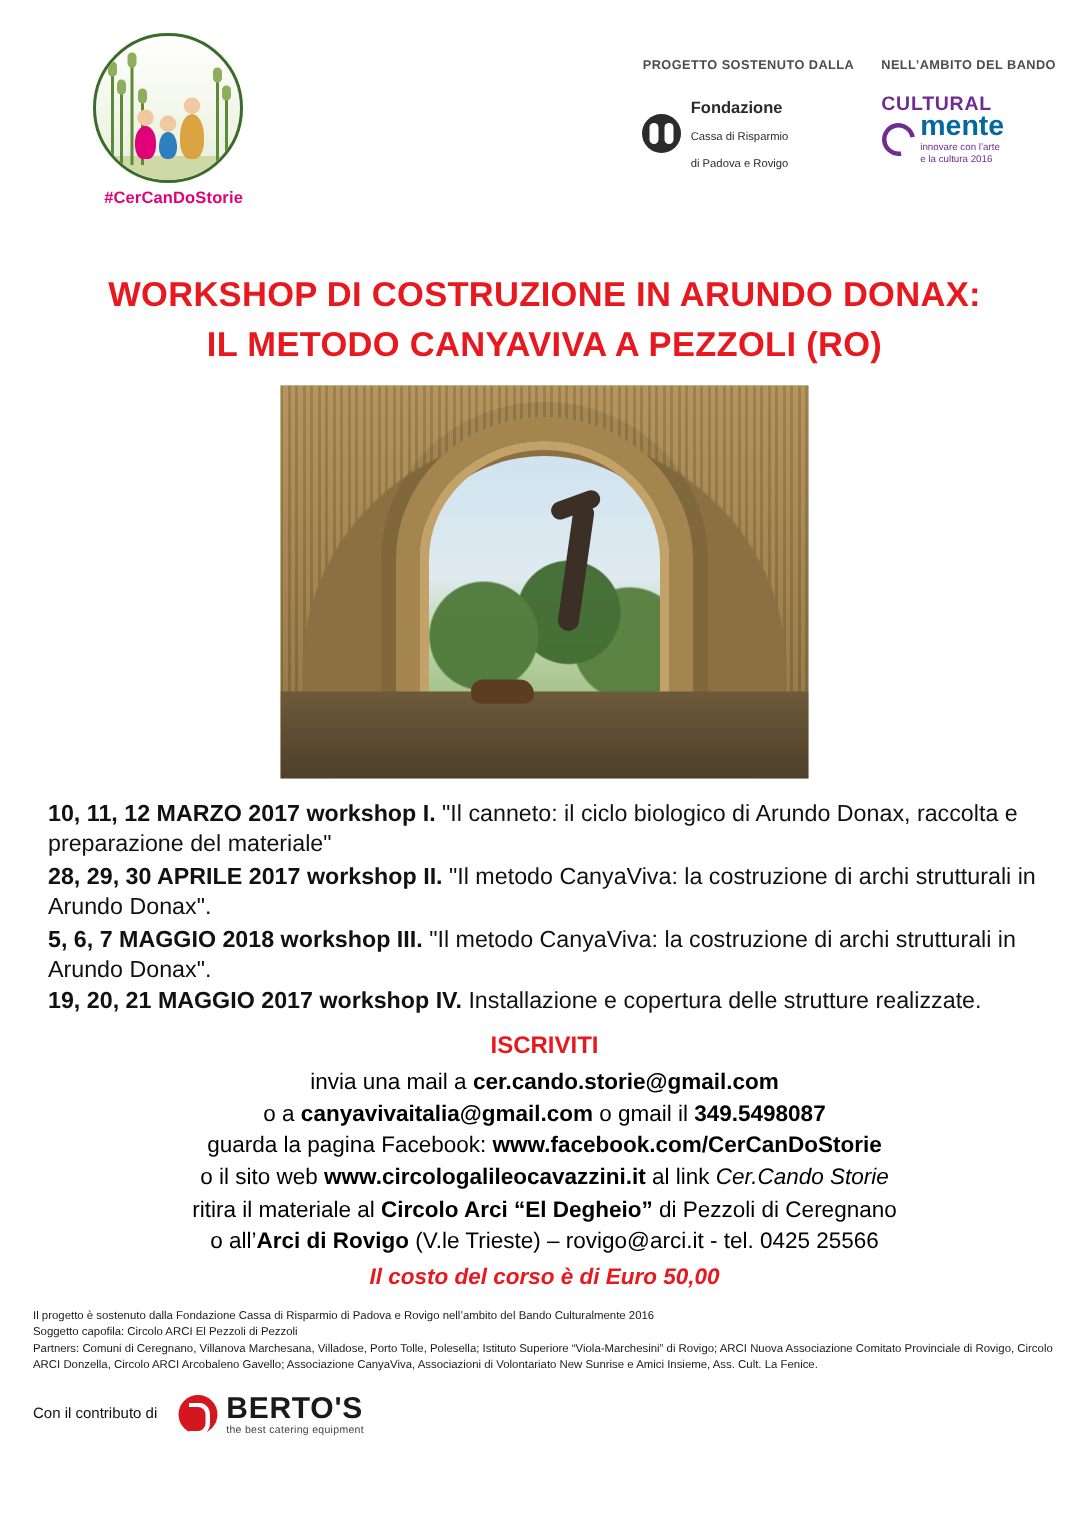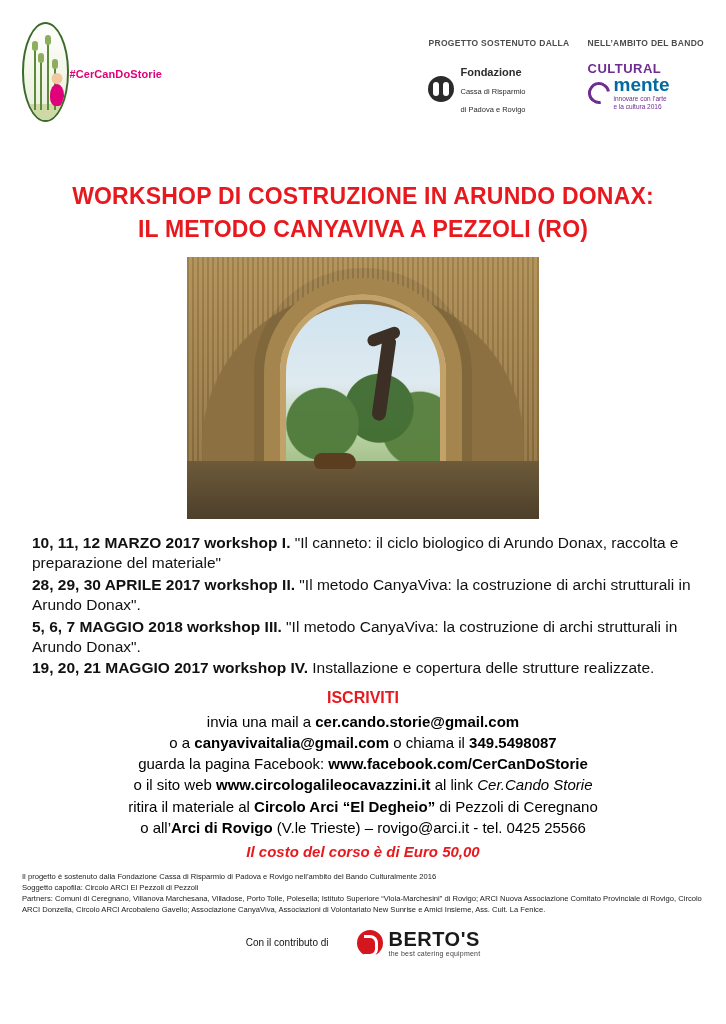--- a/index.html
+++ b/index.html
@@ -27,21 +27,22 @@
   .header {
     display: flex;
     align-items: flex-start;
     justify-content: space-between;
     padding-top: 22px;
     height: 150px;
   }
   .logo-left {
     width: 140px;
     display: flex;
-    align-items: center;
+    flex-direction: column;
+    align-items: flex-end;
   }
   .circle-illustration {
     width: 96px;
     height: 96px;
     border-radius: 50%;
     border: 2px solid #3a6b2a;
     background: linear-gradient(#ffffff 0%, #f2f6e8 55%, #e7eedb 100%);
     position: relative;
     overflow: hidden;
   }
@@ -388,22 +389,21 @@
     line-height: 1.45;
     color: #1a1a1a;
   }
   .footnote p { margin: 0; }
 
   
   .footer {
     margin-top: 14px;
     display: flex;
     align-items: center;
-    gap: 28px;
-    justify-content: center;
+    gap: 14px;
   }
   .contributo {
     font-size: 10px;
     color: #111;
   }
   .bertos {
     display: flex;
     align-items: center;
     gap: 6px;
   }
@@ -524,21 +524,21 @@
   </div>
 
   <div class="signup">
     <div class="iscriviti">ISCRIVITI</div>
 
     <div>
       <span>invia una mail a </span><b>cer.cando.storie@gmail.com</b>
     </div>
 
     <div>
-      <span>o a </span><b>canyavivaitalia@gmail.com</b><span> o chiama il </span><b>349.5498087</b>
+      <span>o a </span><b>canyavivaitalia@gmail.com</b><span> o gmail il </span><b>349.5498087</b>
     </div>
 
     <div>
       <span>guarda la pagina Facebook: </span><b>www.facebook.com/CerCanDoStorie</b>
     </div>
 
     <div>
       <span>o il sito web </span><b>www.circologalileocavazzini.it</b><span> al link </span><i>Cer.Cando Storie</i>
     </div>
 

